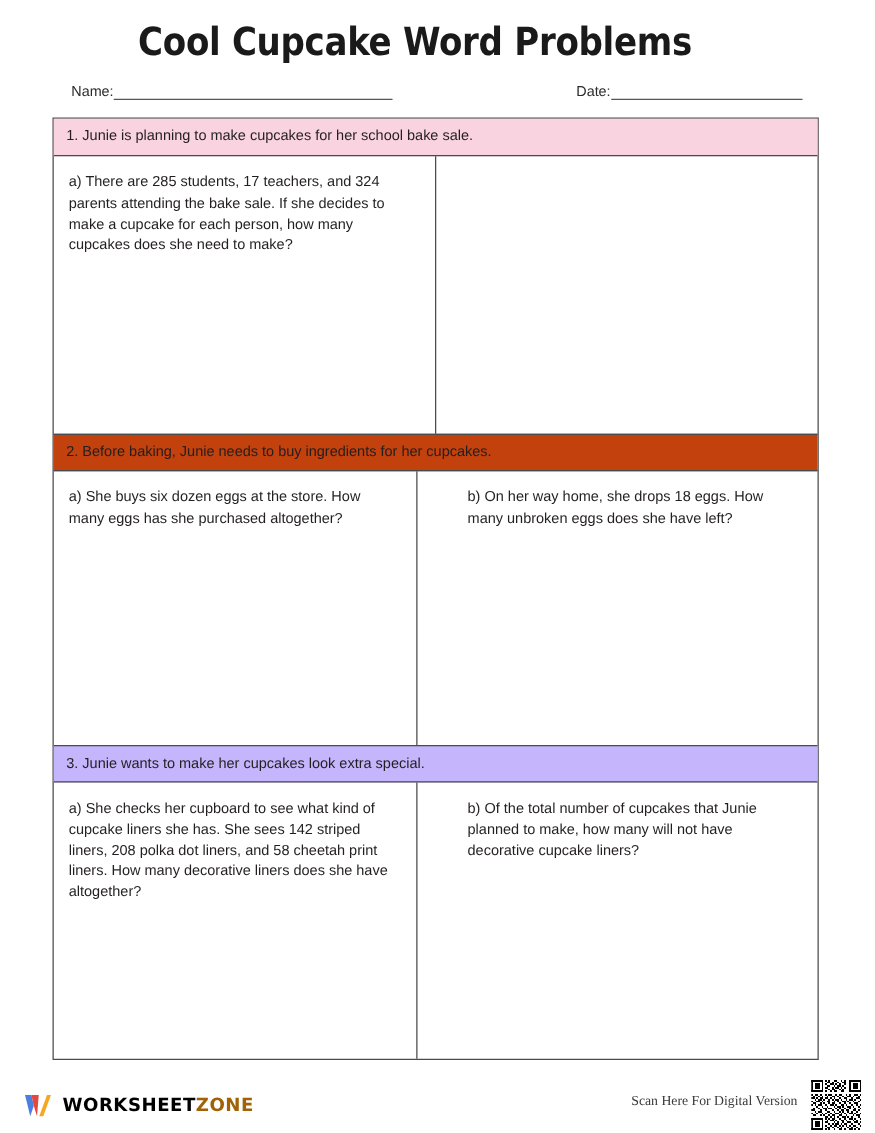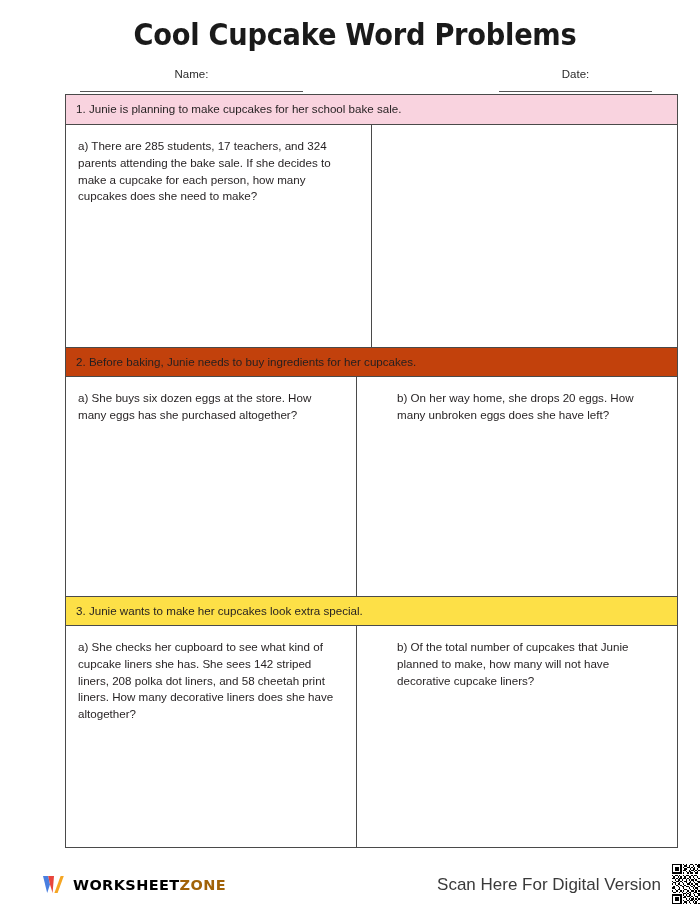--- a/index.html
+++ b/index.html
@@ -14,21 +14,20 @@
     color: #231f20;
     position: relative;
     overflow: hidden;
   }
 
   .page {
     position: relative;
     width: 664px;
     height: 906px;
     box-sizing: border-box;
-    margin-left: 23px;
   }
 
   
   .title {
     text-align: center;
     font-family: "DejaVu Sans", sans-serif;
     font-weight: bold;
     font-size: 31px;
     letter-spacing: -0.3px;
     color: #1a1a1a;
@@ -47,24 +46,23 @@
     width: 700px;
     height: 20px;
     font-size: 11.5px;
     color: #2b2b2b;
   }
   .nd-group {
     position: absolute;
     display: flex;
     align-items: center;
     white-space: nowrap;
-    flex-direction: column;
   }
   .nd-name { left: 57px; }
-  .nd-date { left: 476px; }
+  .nd-date { left: 461px; }
   .nd-label {
     font-size: 11.5px;
     font-family: "Liberation Sans", sans-serif;
   }
   .nd-rule {
     display: inline-block;
     border-bottom: 1px solid #555;
     height: 11px;
   }
   .nd-rule-name { width: 223px; }
@@ -91,21 +89,21 @@
     padding: 8px 14px 8px 10px;
     border-bottom: 1.6px solid #4a4a4a;
     box-sizing: border-box;
     height: 30px;
     display: flex;
     align-items: center;
     color: #231f20;
   }
   .band-1 { background: #f9d3df; }
   .band-2 { background: #c2410c; }
-  .band-3 { background: #fde047; }
+  .band-3 { background: #c4b5fd; }
 
   .qrow {
     display: flex;
     box-sizing: border-box;
     gap: 28px;
   }
   .qcell {
     box-sizing: border-box;
     padding: 13px 14px 10px 12px;
     font-size: 11.6px;
@@ -155,24 +153,24 @@
     letter-spacing: 0.4px;
     white-space: nowrap;
   }
   .logo-worksheet { color: #000000; }
   .logo-zone { color: #a16207; }
 
   .scan-text {
     position: absolute;
     right: 62px;
     top: 13px;
-    font-size: 17px;
+    font-size: 11px;
     color: #3a3a3a;
     white-space: nowrap;
-    font-family: Liberation Sans, sans-serif;
+    font-family: Liberation Serif, serif;
   }
 
   .qr {
     position: absolute;
     right: 9px;
     top: 0px;
     width: 44px;
     height: 44px;
     background: #fff;
     padding: 2px;
@@ -204,21 +202,21 @@
       <div class="band band-1">1.  Junie is planning to make cupcakes for her school bake sale.</div>
       <div class="qrow row-1">
         <div class="qcell qcell-a">a) There are 285 students, 17 teachers, and 324 parents attending the bake sale. If she decides to make a cupcake for each person, how many cupcakes does she need to make?</div>
       </div>
     </div>
 
     <div class="section section-2">
       <div class="band band-2">2.  Before baking, Junie needs to buy ingredients for her cupcakes.</div>
       <div class="qrow row-2">
         <div class="qcell qcell-a">a) She buys six dozen eggs at the store. How many eggs has she purchased altogether?</div>
-        <div class="qcell qcell-b">b) On her way home, she drops 20 eggs. How many unbroken eggs does she have left?</div>
+        <div class="qcell qcell-b">b) On her way home, she drops 18 eggs. How many unbroken eggs does she have left?</div>
       </div>
     </div>
 
     <div class="section section-3">
       <div class="band band-3">3. Junie wants to make her cupcakes look extra special.</div>
       <div class="qrow row-3">
         <div class="qcell qcell-a">a) She checks her cupboard to see what kind of cupcake liners she has. She sees 142 striped liners, 208 polka dot liners, and 58 cheetah print liners. How many decorative liners does she have altogether?</div>
         <div class="qcell qcell-b">b) Of the total number of cupcakes that Junie planned to make, how many will not have decorative cupcake liners?</div>
       </div>
     </div>

